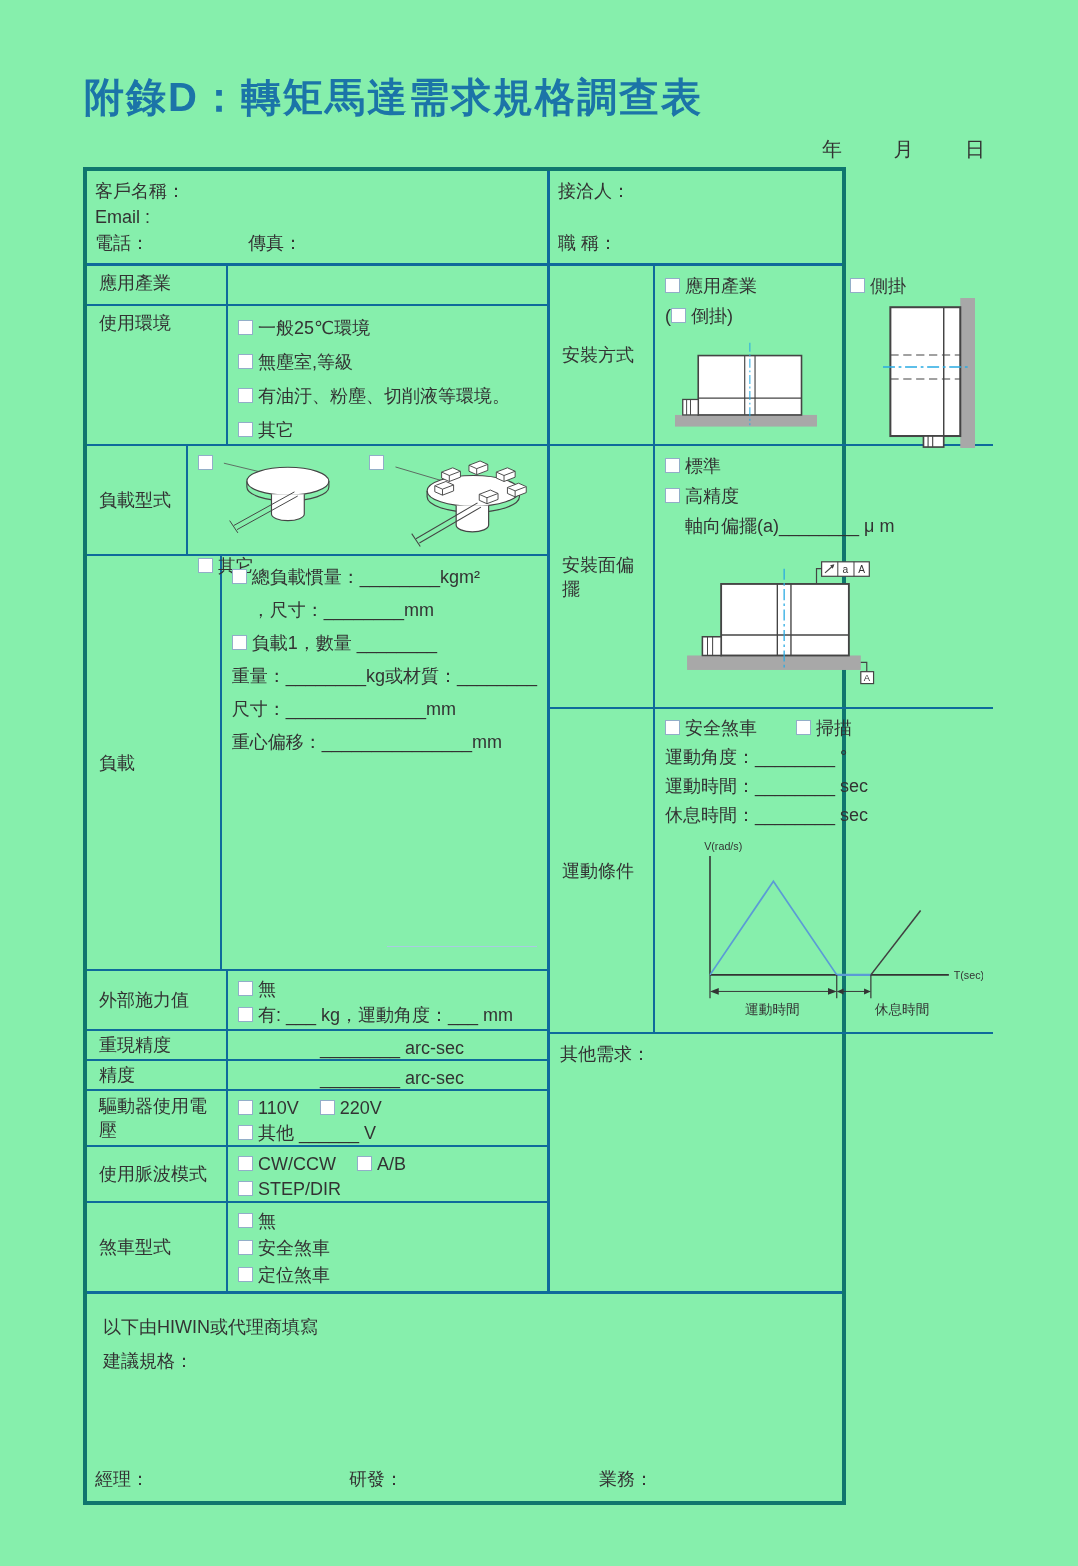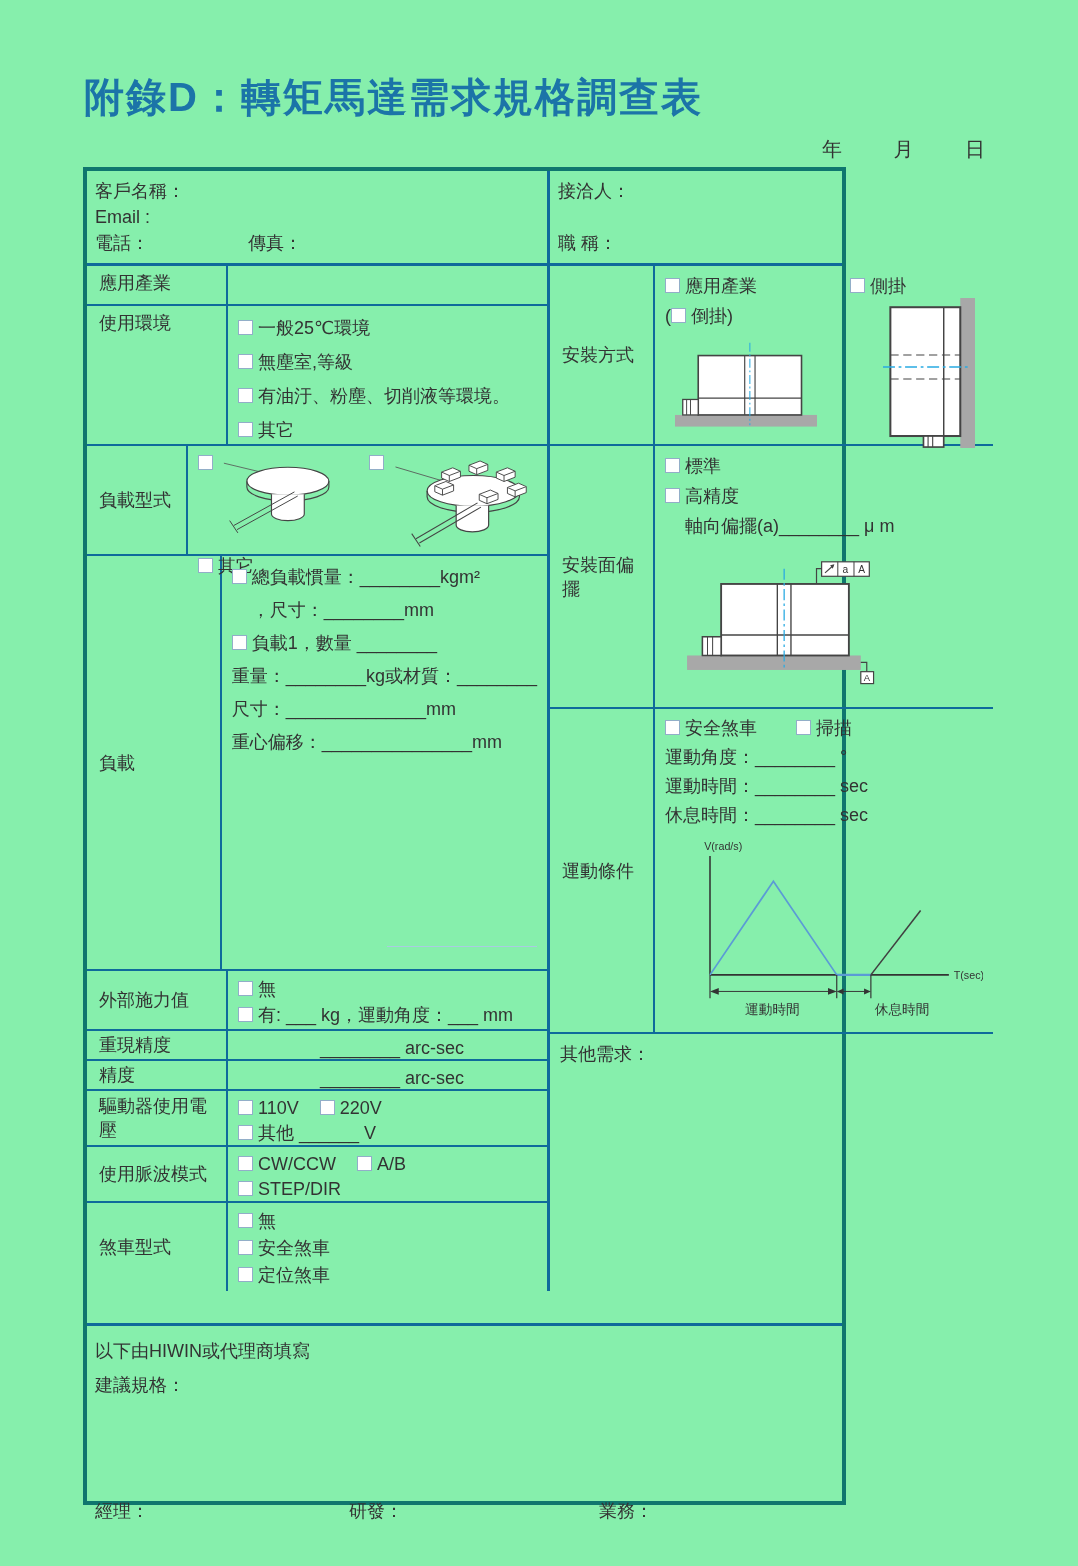--- a/index.html
+++ b/index.html
@@ -65,21 +65,21 @@
 
   .mount-val .side-opt { position:absolute; left:195px; top:5px;text-align:right; }
   .mount-svg-h { position:absolute; left:20px; top:70px; }
   .mount-svg-s { position:absolute; left:228px; top:32px; }
 
   .runout-svg { margin:14px 0 0 22px; display:block; }
   .motion-graph { margin:8px 0 0 6px; display:block; }
 
   .bottom-sec {
     height:210px; border-top:3px solid #0f6a9b; box-sizing:border-box;
-    position:relative; padding:8px;margin-top:32px;
+    position:relative; padding:16px;
   }
   .bottom-sec .txt-line { line-height:34px; }
   .sig { position:absolute; bottom:10px; white-space:nowrap; }
   .sig-manager { left:8px; }
   .sig-rd { left:262px; }
   .sig-sales { left:512px; }
 
   svg { display:block; }
   svg text { font-family:"Liberation Sans","DejaVu Sans",sans-serif; fill:#333; }
 </style>

